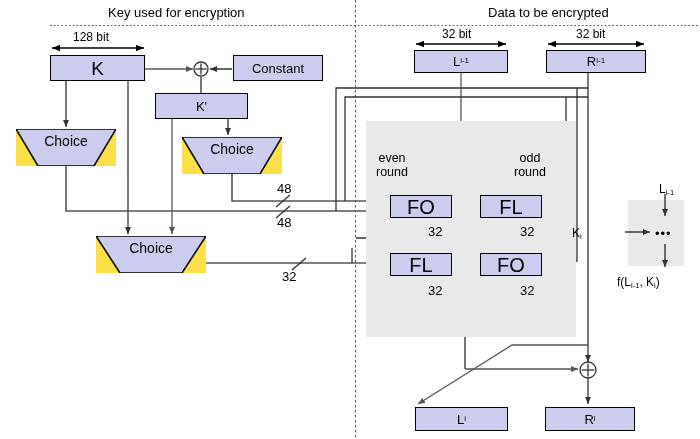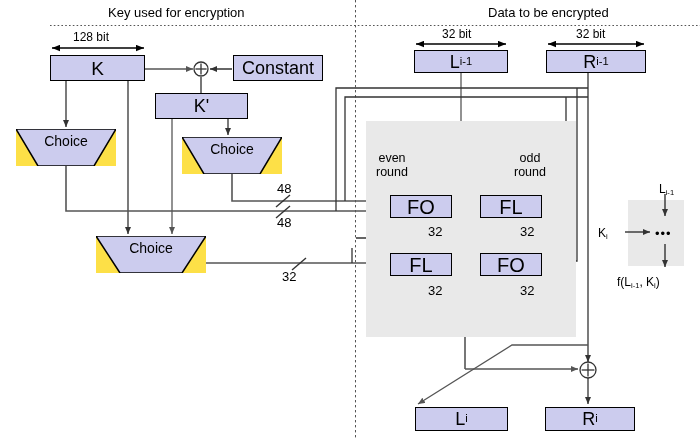--- a/index.html
+++ b/index.html
@@ -9,21 +9,21 @@
   svg#wires{position:absolute;left:0;top:0;width:700px;height:439px;}
 
   .lbl{position:absolute;white-space:nowrap;line-height:1;}
   .hdr{font-size:13px;}
   .bits{font-size:12px;}
   .wlbl{font-size:13px;}
   .rndlbl{font-size:12.5px;line-height:1.12;text-align:center;}
 
   .box{position:absolute;box-sizing:border-box;background:#ccccee;
        border:1.4px solid #000;display:flex;align-items:center;
-       justify-content:center;font-size:18px;line-height:1;}
+       justify-content:center;font-size:13px;line-height:1;}
   .box.small{font-size:20px;}
   .box.big{font-size:19px;}
   .box sub{font-size:0.62em;vertical-align:-0.28em;}
 
   .trap{position:absolute;background:#fde047;font-size:14px;
         display:flex;align-items:flex-start;justify-content:center;
         box-sizing:border-box;}
   .trap .tt{position:relative;z-index:2;padding-top:4px;}
   .trapshape{position:absolute;left:0;top:0;width:100%;height:100%;}
 
@@ -217,21 +217,21 @@
       <sub>i</sub>
   </div>
   <div class="box" style="left:545px;top:407px;width:90px;height:24px;">
     <span>R</span>
       <sub>i</sub>
   </div>
 
   <div class="lg-t" style="left:659px;top:182px;">
     <span>L</span><sub>i-1</sub>
   </div>
-  <div class="lg-t" style="left:598px;top:226px;">
+  <div class="lg-t" style="left:572px;top:226px;">
     <span>K</span><sub>i</sub>
   </div>
   <div class="lg-t" style="left:655px;top:226px;font-size:13px;letter-spacing:1px;">•••</div>
   <div class="lg-t" style="left:617px;top:275px;">
     <span>f(L</span><sub>i-1</sub><span>, K</span><sub>i</sub><span>)</span>
   </div>
 
   <svg style="position:absolute;left:0;top:0;width:700px;height:439px;
               pointer-events:none;" viewBox="0 0 700 439">
     <defs>

